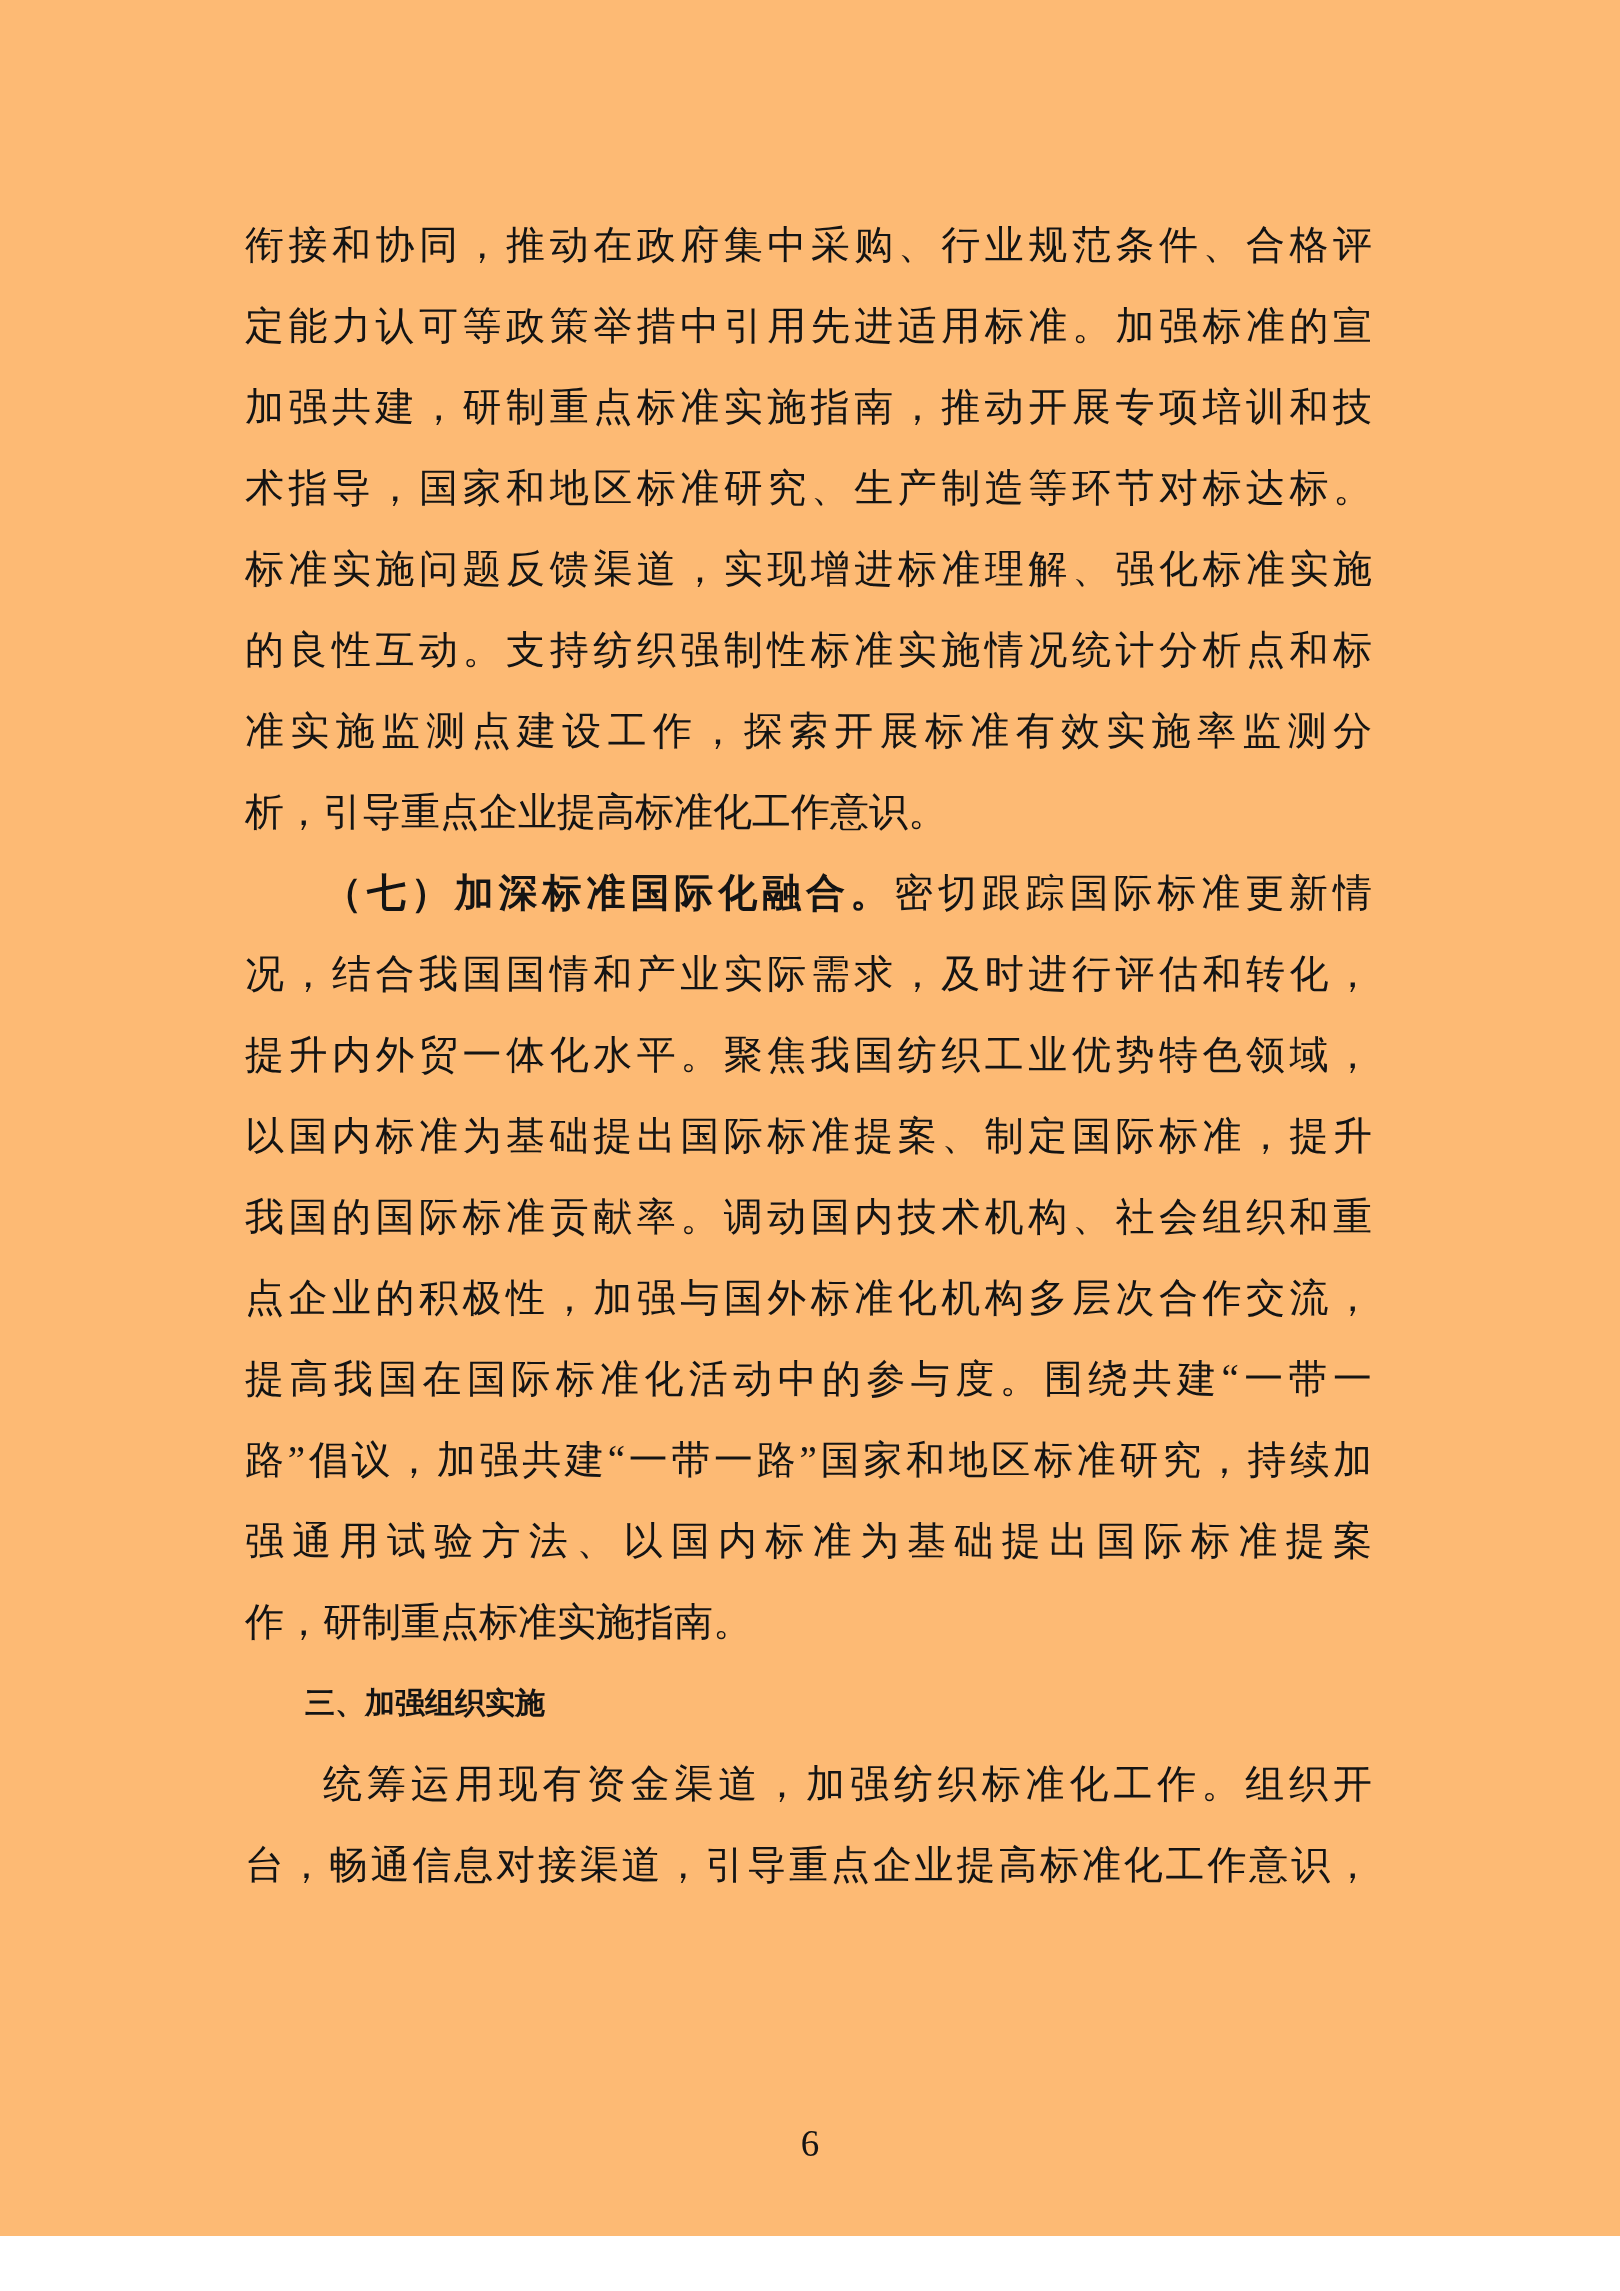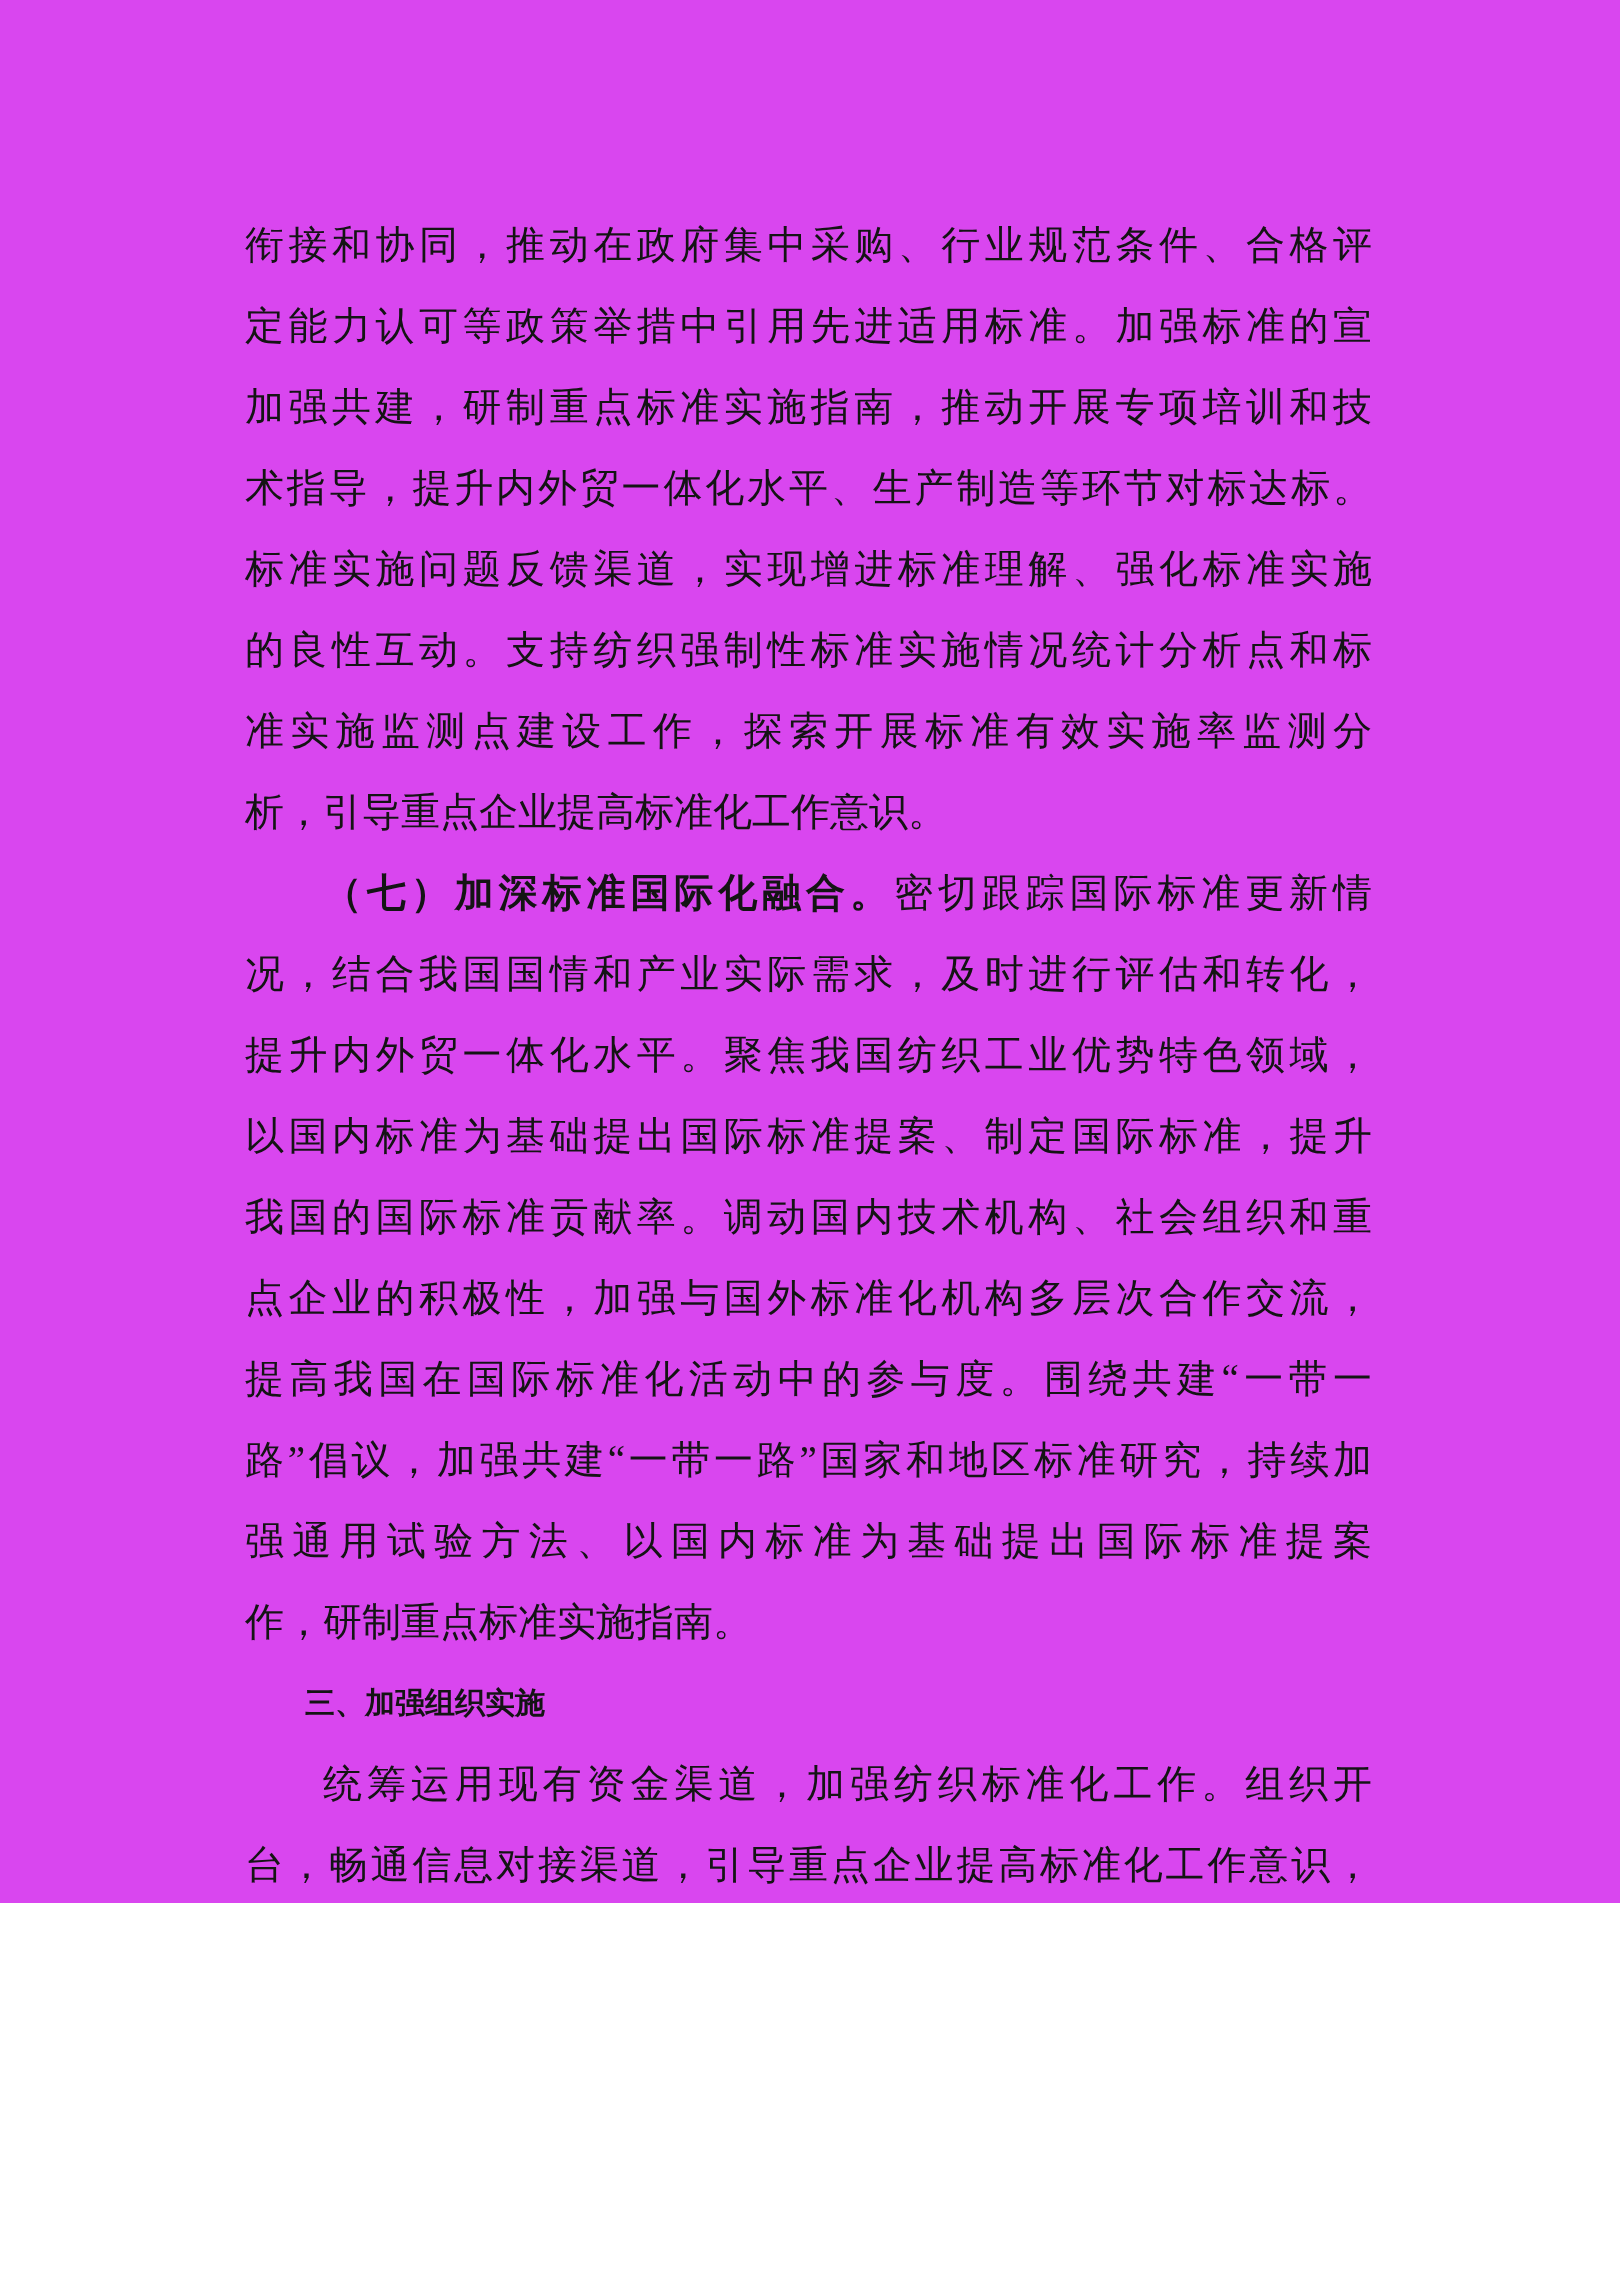--- a/index.html
+++ b/index.html
@@ -3,22 +3,22 @@
 <meta charset="utf-8">
 <style>
   html, body {
     margin: 0;
     padding: 0;
     background: #ffffff;
   }
   .page {
     position: relative;
     width: 1620px;
-    height: 1903px;
-    background: #d946ef;
+    height: 2236px;
+    background: #fdba74;
     font-family: "Liberation Serif", "DejaVu Serif", serif;
     color: #141414;
     overflow: hidden;
   }
   .text-block {
     position: absolute;
     left: 245px;
     top: 204px;
     width: 1127px;
   }
@@ -62,21 +62,21 @@
 </style>
 </head>
 <body>
 
 <div class="page">
   <div class="text-block">
 
     <div class="line full">衔接和协同，推动在政府集中采购、行业规范条件、合格评</div>
     <div class="line full">定能力认可等政策举措中引用先进适用标准。加强标准的宣</div>
     <div class="line full">加强共建，研制重点标准实施指南，推动开展专项培训和技</div>
-    <div class="line full">术指导，提升内外贸一体化水平、生产制造等环节对标达标。</div>
+    <div class="line full">术指导，国家和地区标准研究、生产制造等环节对标达标。</div>
     <div class="line full">标准实施问题反馈渠道，实现增进标准理解、强化标准实施</div>
     <div class="line full">的良性互动。支持纺织强制性标准实施情况统计分析点和标</div>
     <div class="line full">准实施监测点建设工作，探索开展标准有效实施率监测分</div>
     <div class="line partial">析，引导重点企业提高标准化工作意识。</div>
 
     <div class="line full indent">
       <span class="lead-bold">（七）加深标准国际化融合。</span><span>密切跟踪国际标准更新情</span>
     </div>
     <div class="line full">况，结合我国国情和产业实际需求，及时进行评估和转化，</div>
     <div class="line full">提升内外贸一体化水平。聚焦我国纺织工业优势特色领域，</div>

